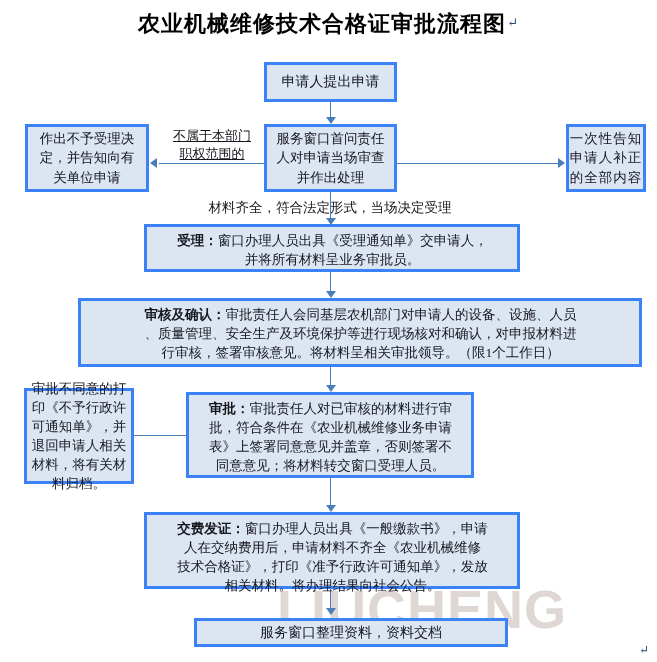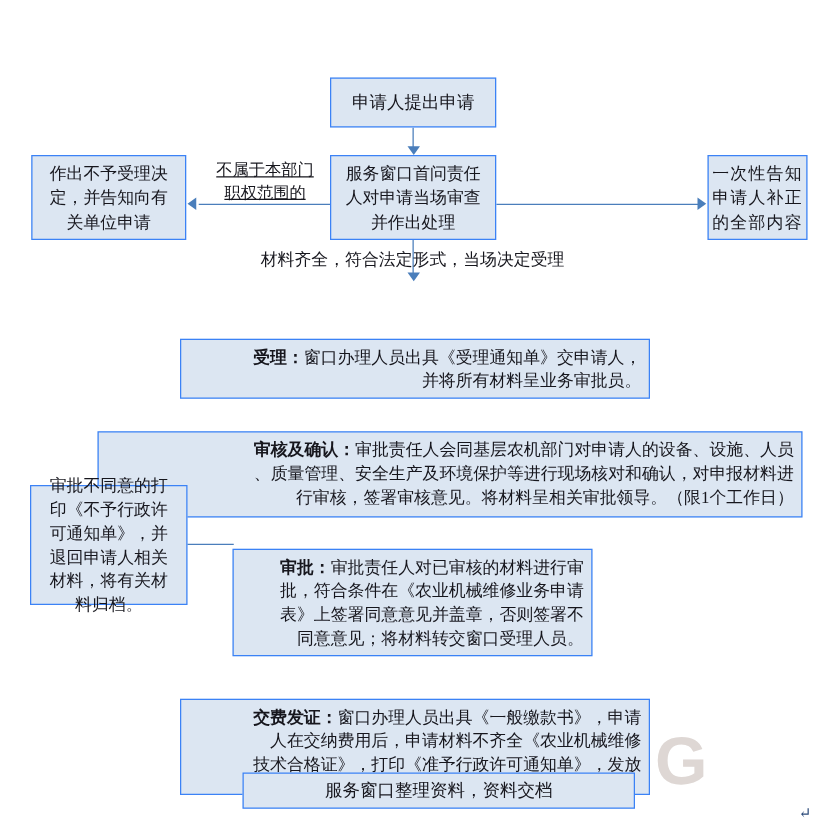--- a/index.html
+++ b/index.html
@@ -57,39 +57,38 @@
     color: #2b4a7a;
     vertical-align: 4px;
     margin-left: 1px;
   }
 
   
   .box {
     position: absolute;
     box-sizing: border-box;
     background: #dce6f2;
-    border: 1px solid #3b82f6;
+    border: 3px solid #3b82f6;
     z-index: 3;
     color: #16161d;
     font-family: "Liberation Serif", "DejaVu Serif", serif;
   }
   .box .txt {
     display: block;
     white-space: pre-wrap;
   }
   .box.center {
     display: flex;
     align-items: center;
     justify-content: center;
     text-align: center;
   }
   .box.para {
     padding: 4px 6px 3px 7px;
-    text-align: right;
-    margin-top: 47px;
+    text-align: center;
   }
   .box.para .txt {
     line-height: 1.42;
   }
   .lead {
     font-weight: bold;
   }
 
   
   .vline {
@@ -148,20 +147,23 @@
     z-index: 4;
   }
 </style>
 </head>
 <body>
 
 <div id="page">
 
   <div class="watermark">LIUCHENG</div>
 
+  <div class="title">
+    <span>农业机械维修技术合格证审批流程图</span><span class="pilcrow">↵</span>
+  </div>
 
   <div class="box center" style="left:264px; top:62px; width:133px; height:40px; font-size:14px;">
     <span class="txt">申请人提出申请</span>
   </div>
 
   <div class="vline" style="left:330px; top:102px; height:18px;"></div>
   <div class="arrow-down" style="left:326px; top:117px;"></div>
 
   <div class="box center" style="left:264px; top:124px; width:133px; height:68px; font-size:13.5px; line-height:1.42;">
     <span class="txt">服务窗口首问责任
@@ -206,21 +208,21 @@
 
   <div class="box para" style="left:78px; top:298px; width:564px; height:69px; font-size:13.5px;">
     <span class="txt"><span class="lead">审核及确认：</span><span>审批责任人会同基层农机部门对申请人的设备、设施、人员
 、质量管理、安全生产及环境保护等进行现场核对和确认，对申报材料进
 行审核，签署审核意见。将材料呈相关审批领导。（限1个工作日）</span></span>
   </div>
 
   <div class="vline" style="left:330px; top:367px; height:22px;"></div>
   <div class="arrow-down" style="left:326px; top:385px;"></div>
 
-  <div class="box center" style="left:24px; top:388px; width:126px; height:96px; font-size:13.5px; line-height:1.42;">
+  <div class="box center" style="left:24px; top:388px; width:110px; height:96px; font-size:13.5px; line-height:1.42;">
     <span class="txt">审批不同意的打
 印《不予行政许
 可通知单》，并
 退回申请人相关
 材料，将有关材
 料归档。</span>
   </div>
 
   <div class="box para" style="left:186px; top:392px; width:288px; height:86px; font-size:13.5px;">
     <span class="txt"><span class="lead">审批：</span><span>审批责任人对已审核的材料进行审

